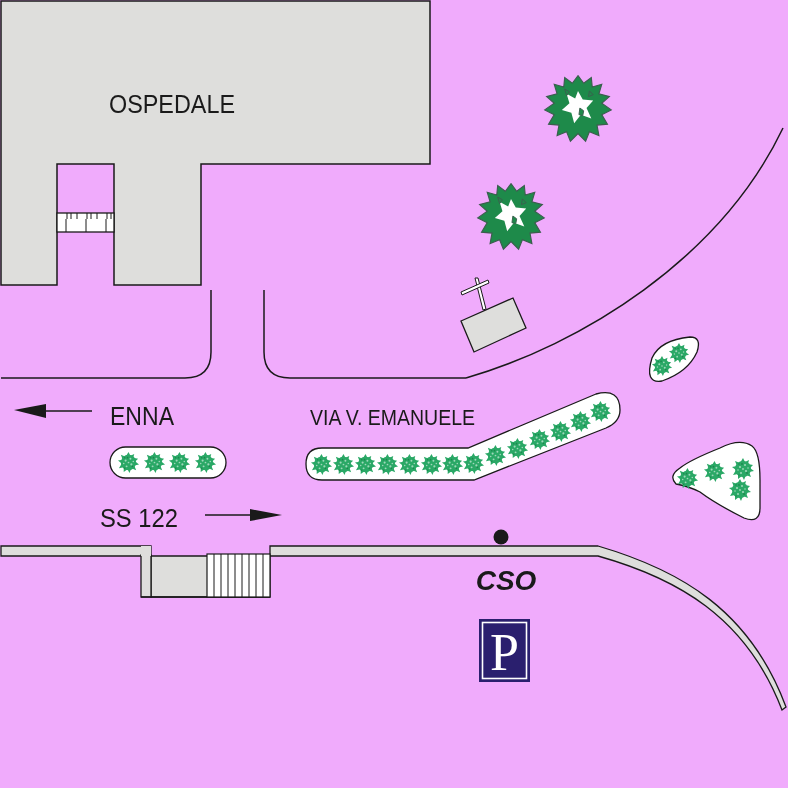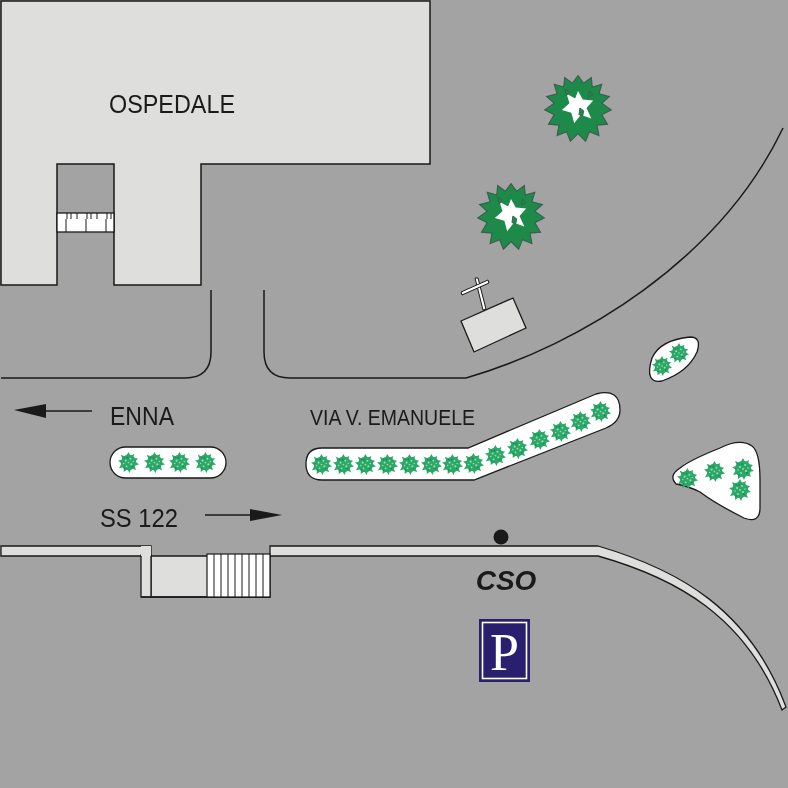--- a/index.html
+++ b/index.html
@@ -1,16 +1,16 @@
 <!DOCTYPE html>
 <html><head>
 <meta charset="utf-8">
 <style>
   html, body { margin: 0; padding: 0; background: #ffffff; }
-  #stage { position: relative; width: 788px; height: 788px; overflow: hidden; background: #a3a3a3; }
+  #stage { position: relative; width: 788px; height: 788px; overflow: hidden; background: #f0abfc; }
   svg { position: absolute; left: 0; top: 0; }
   .lbl { font-family: "Liberation Sans", sans-serif; fill: #1a1a1a; }
   .narrow { font-family: "Liberation Sans", sans-serif; fill: #1a1a1a; }
 </style>
 </head>
 <body>
 
 <div id="stage">
 <svg width="788" height="788" viewBox="0 0 788 788" xmlns="http://www.w3.org/2000/svg">
   <defs>

